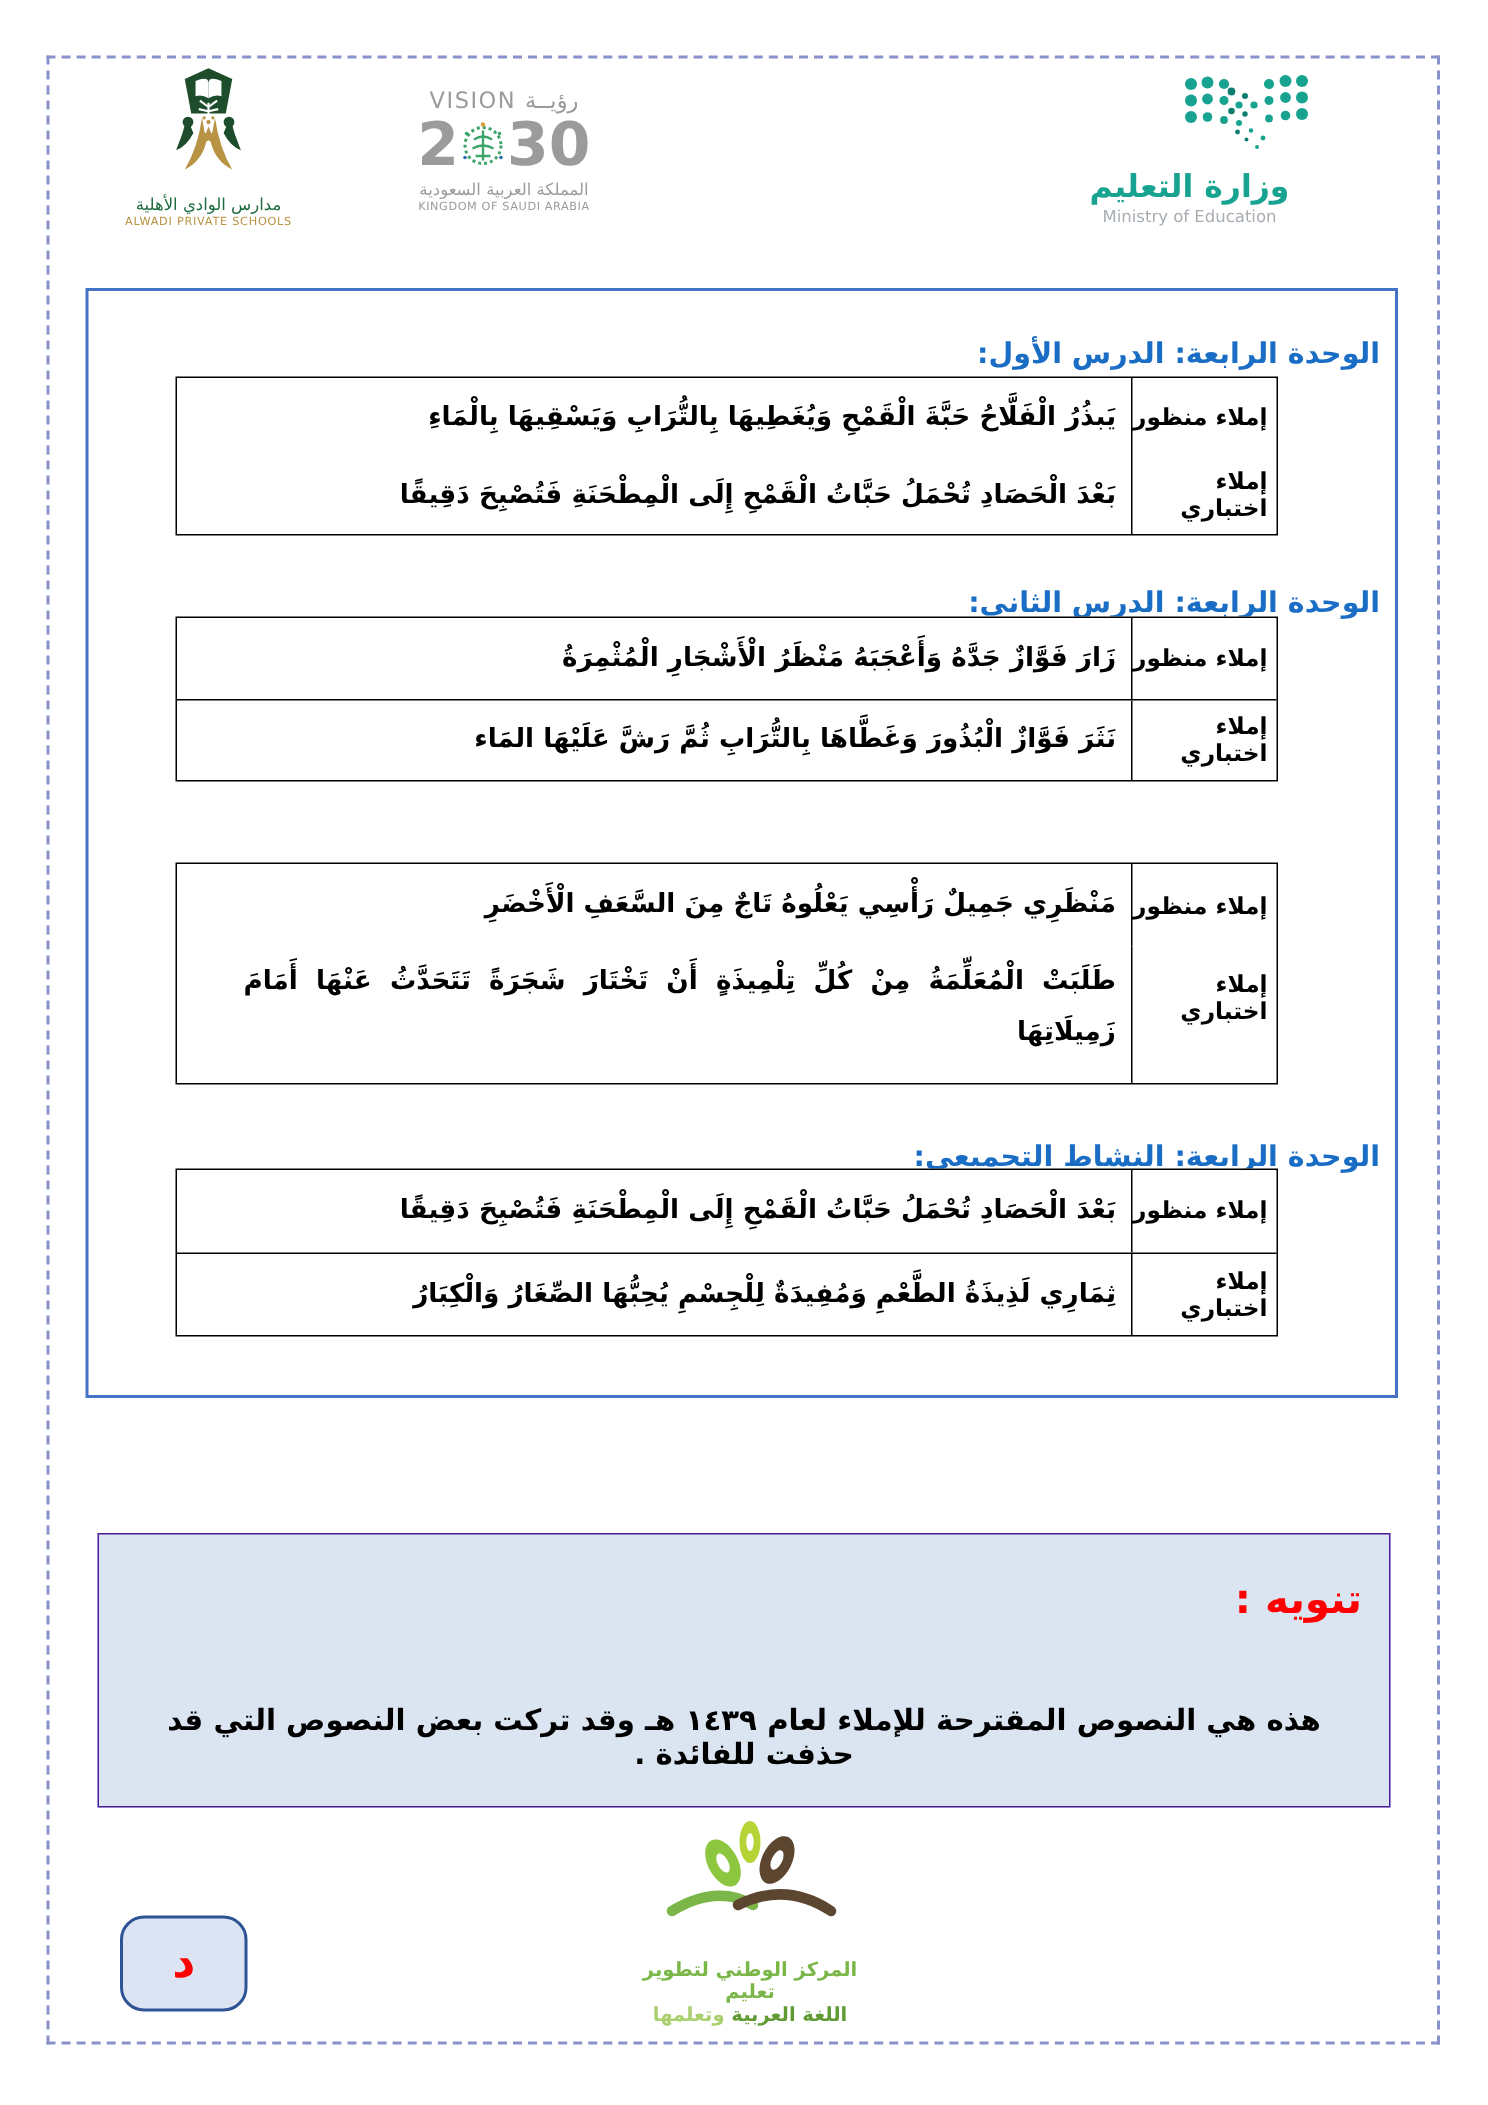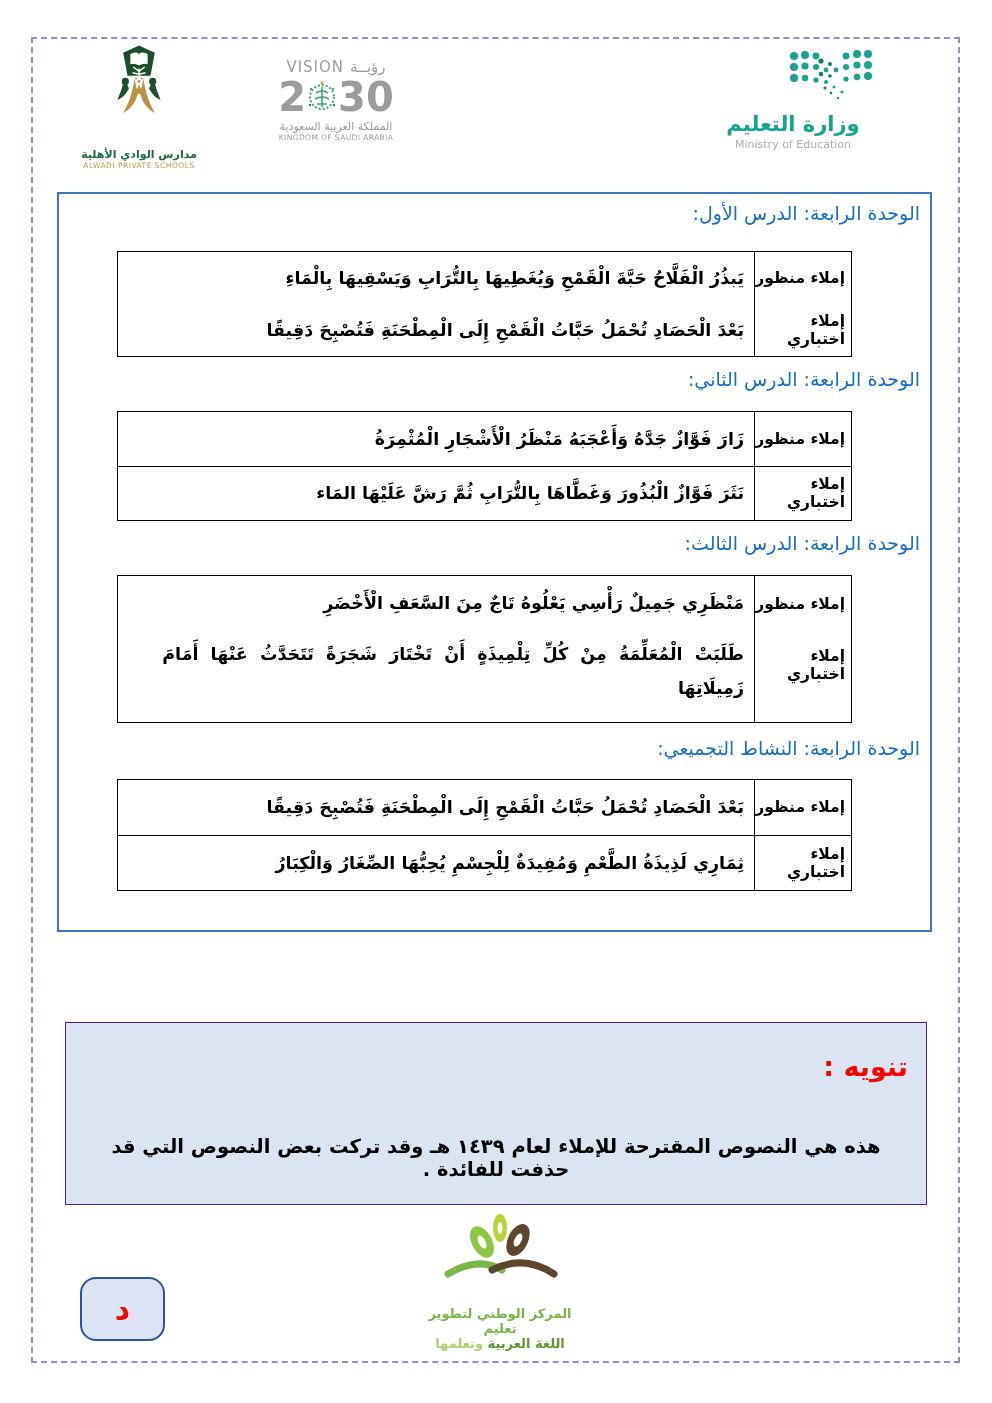--- a/index.html
+++ b/index.html
@@ -5,41 +5,41 @@
   * { margin:0; padding:0; box-sizing:border-box; }
   html,body { width:992px; height:1403px; background:#ffffff; font-family:"DejaVu Sans", sans-serif; }
   .page { position:relative; width:992px; height:1403px; overflow:hidden; background:#fff; }
 
   
   .page-border { position:absolute; left:31px; top:37px; width:929px; height:1326px;
                  border:2px dashed #8a92cc; pointer-events:none; }
 
   
   .school-logo { position:absolute; left:74px; top:44px; width:130px; text-align:center; }
-  .school-logo .ar { color:#1d6b3f; font-weight:bold; font-size:11px; direction:rtl; margin-top:18px; }
+  .school-logo .ar { color:#1d6b3f; font-weight:normal; font-size:11px; direction:rtl; margin-top:0; }
   .school-logo .en { color:#b99344; font-size:7.5px; letter-spacing:.5px; }
 
   .vision-logo { position:absolute; left:272px; top:58px; width:128px; text-align:center; color:#9b9b9b; }
   .vision-top { font-size:15px; font-weight:normal; letter-spacing:1px; display:flex; justify-content:center; gap:6px; align-items:baseline; }
   .vision-year { font-size:40px; font-weight:bold; line-height:42px; display:flex; justify-content:center; align-items:center; }
   .vision-country-ar { font-size:11px; direction:rtl; margin-top:2px; }
   .vision-country-en { font-size:7.5px; letter-spacing:.4px; }
 
   .header-center { position:absolute; left:390px; top:56px; width:250px; text-align:center; direction:rtl; }
   .header-center .l1 { font-weight:bold; font-size:15px; color:#000; }
   .header-center .l2 { font-weight:bold; font-size:15px; color:#000; margin-top:35px; }
 
   .ministry-logo { position:absolute; left:698px; top:48px; width:190px; text-align:center; }
   .ministry-ar { color:#18a391; font-weight:bold; font-size:21px; direction:rtl; margin-top:4px; }
   .ministry-en { color:#a7adb3; font-size:11px; margin-top:2px; }
 
   
   .content-box { position:absolute; left:57px; top:192px; width:875px; height:740px;
                  border:2px solid #4472c4; }
-  .sec-title { position:absolute; right:10px; direction:rtl; color:#1a6dc4; font-weight:normal; font-size:19px; }
+  .sec-title { position:absolute; right:10px; direction:rtl; color:#1a6dc4; font-weight:bold; font-size:19px;margin-top:23px; }
   #title-1 { top:8px; }  #title-2 { top:174px; } #title-3 { top:338px; } #title-4 { top:543px; }
 
   .dict-table { position:absolute; left:58px; width:735px; border:1.6px solid #000;
                 display:flex; flex-direction:column; direction:rtl; background:#fff; }
   #table-1 { top:57px;  height:106px; }
   #table-2 { top:217px; height:110px; }
   #table-3 { top:381px; height:148px; }
   #table-4 { top:585px; height:112px; }
   .dict-row { display:flex; flex-direction:row; }
   #table-1 .dict-row, #table-2 .dict-row, #table-4 .dict-row { flex:1; }
@@ -189,21 +189,20 @@
           </div>
       </div>
       <div class="dict-row">
         <div class="label-cell">إملاء اختباري</div>
         <div class="text-cell">
             <span>نَثَرَ فَوَّازٌ الْبُذُورَ وَغَطَّاهَا بِالتُّرَابِ ثُمَّ رَشَّ عَلَيْهَا المَاء</span>
           </div>
       </div>
     </div>
 
-    <div class="sec-title" id="title-3">الوحدة الرابعة: الدرس الثالث:</div>
     <div class="dict-table" id="table-3">
       <div class="dict-row dict-row-1">
         <div class="label-cell">إملاء منظور</div>
         <div class="text-cell">
             <span>مَنْظَرِي جَمِيلٌ رَأْسِي يَعْلُوهُ تَاجٌ مِنَ السَّعَفِ الْأَخْضَرِ</span>
           </div>
       </div>
       <div class="dict-row dict-row-2">
         <div class="label-cell" style="align-items:flex-start; padding-top:16px;">إملاء اختباري</div>
         <div class="text-cell" style="align-items:flex-start; word-spacing:6px;">

